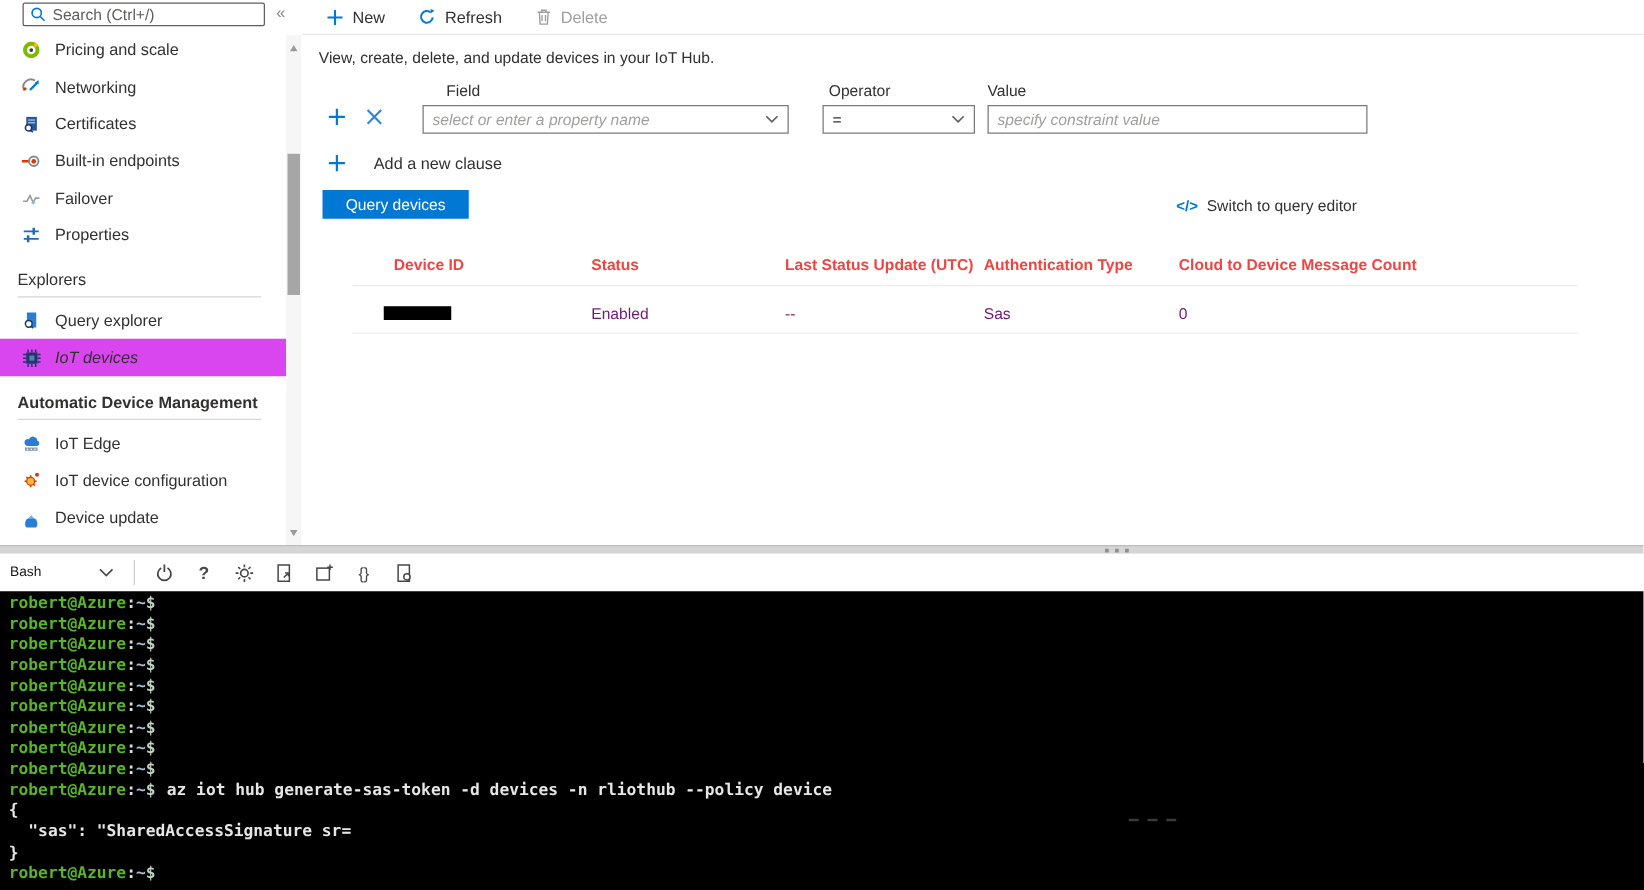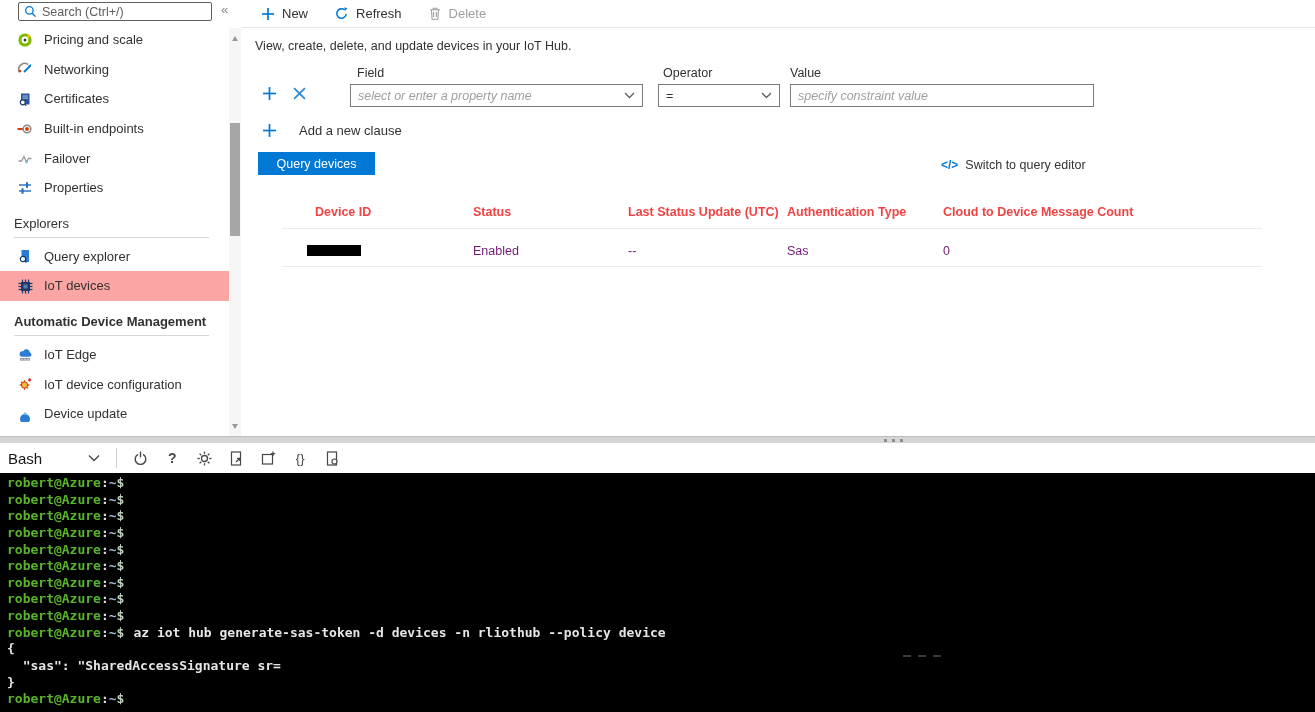--- a/index.html
+++ b/index.html
@@ -8,21 +8,21 @@
   svg{display:block;}
 
   
   .sidebar{position:absolute;left:0;top:0;width:242px;height:437px;background:#fff;overflow:hidden;}
   .searchbox{position:absolute;left:18px;top:2px;width:182px;height:17px;border:1px solid #605e5c;border-radius:2px;
              display:flex;align-items:center;gap:5px;padding:0 5px;background:#fff;}
   .search-ph{color:#605e5c;font-size:12.5px;}
   .collapse{position:absolute;left:221px;top:2px;color:#8a8886;font-size:13px;cursor:pointer;}
   .nav{position:absolute;left:0;top:25px;width:229px;}
   .nav-item{height:29.6px;display:flex;align-items:center;gap:11px;padding-left:17px;cursor:pointer;}
-  .nav-item.sel{background:#fca5a5;}
+  .nav-item.sel{background:#d946ef;font-style:italic;}
   .nav-icon{width:16px;height:16px;flex:0 0 16px;}
   .nav-label{color:#323130;font-size:13px;white-space:nowrap;}
   .section-h{padding:13px 0 4px 14px;font-size:13px;color:#323130;}
   .section-h.bold{font-weight:700;}
   .section-divider{margin:2px 0 4px 14px;width:195px;border-top:1px solid #d6d6d6;height:0;}
   
   .sb-track{position:absolute;left:229px;top:28px;width:12px;height:409px;background:#f6f6f6;}
   .sb-up,.sb-down{position:absolute;left:3px;width:0;height:0;border-left:3.5px solid transparent;border-right:3.5px solid transparent;}
   .sb-up{top:8px;border-bottom:5px solid #9a9a9a;}
   .sb-down{bottom:8px;border-top:5px solid #9a9a9a;}
@@ -56,21 +56,21 @@
   .td{position:absolute;top:244px;font-size:12.5px;color:#701a75;}
   .redacted{position:absolute;left:65px;top:245px;width:54px;height:11px;background:#000;}
 
   
   .shell-divider{position:absolute;left:0;top:436px;width:1315px;height:6px;background:#d5d5d5;border-top:1px solid #bdbdbd;cursor:ns-resize;}
   .handle-dots{position:absolute;left:884px;top:2px;display:flex;gap:5px;}
   .handle-dots i{width:3px;height:3px;background:#8f8f8f;display:block;}
 
   
   .shell-toolbar{position:absolute;left:0;top:443px;width:1315px;height:30px;background:#fff;display:flex;align-items:center;}
-  .shell-name{margin-left:8px;font-size:15px;color:#161616;cursor:pointer;}
+  .shell-name{margin-left:8px;font-size:11px;color:#161616;cursor:pointer;}
   .shell-chev{margin-left:46px;cursor:pointer;}
   .sh-sep{margin-left:16px;width:1px;height:20px;background:#d0d0d0;}
   .sh-icon{margin-left:14px;width:18px;height:18px;cursor:pointer;display:flex;align-items:center;justify-content:center;}
   .sh-glyph{font-size:14px;color:#474747;font-weight:700;}
 
   
   .terminal{position:absolute;left:0;top:473px;width:1315px;height:239px;background:#000;
             font-family:"DejaVu Sans Mono",monospace;font-size:13px;font-weight:700;padding:2px 0 0 7px;box-sizing:border-box;}
   .t-line{height:16.65px;line-height:16.65px;white-space:pre;}
   .tp-user{color:#59b42a;}
@@ -295,21 +295,21 @@
           </svg>
       </span>
       <span class="q-iconbtn">
         <svg width="13" height="13" viewBox="0 0 12 12">
             <line x1="1" y1="1" x2="11" y2="11" stroke="#2b88d8" stroke-width="1.6"></line>
             <line x1="11" y1="1" x2="1" y2="11" stroke="#2b88d8" stroke-width="1.6"></line>
           </svg>
       </span>
     </div>
 
-    <div class="q-ctl" style="left:108px;width:277px;align-items:center;">
+    <div class="q-ctl" style="left:96px;width:277px;align-items:center;">
       <span class="ph">select or enter a property name</span>
       <span>
         <svg width="11" height="7" viewBox="0 0 11 7">
             <polyline points="1,1 5.5,5.5 10,1" fill="none" stroke="#605e5c" stroke-width="1.3"></polyline>
           </svg>
       </span>
     </div>
     <div class="q-ctl" style="left:416px;width:106px;">
       <span class="opval">=</span>
       <span>

